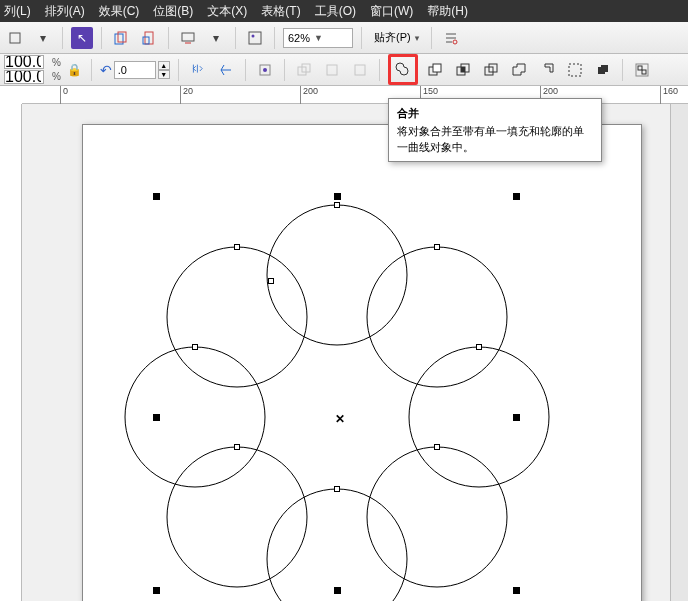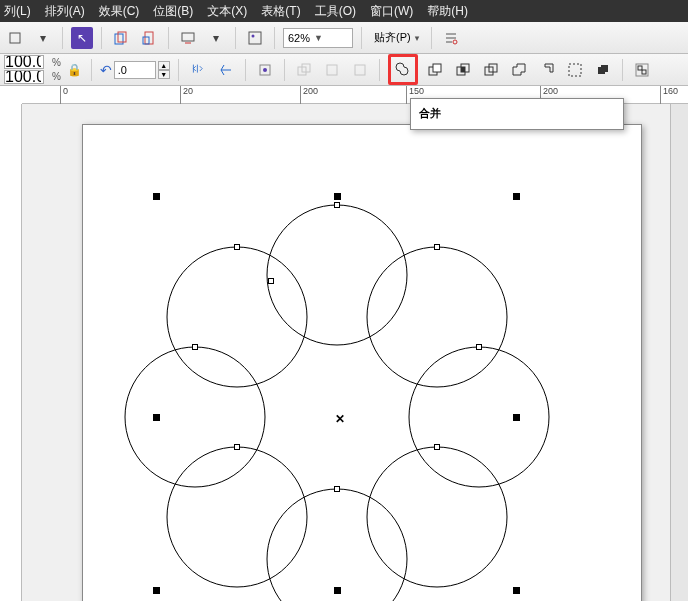--- a/index.html
+++ b/index.html
@@ -19,21 +19,21 @@
   .rot-combo { display:flex; align-items:center; gap:2px; }
   .rot-combo input { width:42px; height:18px; border:1px solid #aaa; font-size:11px; padding:0 3px;}
   .spin { display:flex; flex-direction:column; }
   .spin div { width:12px; height:9px; border:1px solid #aaa; font-size:7px; line-height:7px; text-align:center; background:#f3f3f3;}
   .highlight-red { border:3px solid #e33 !important; border-radius:2px; padding:2px; }
   .ruler-h { position:relative; height:18px; background:#fff; border-bottom:1px solid #bbb; margin-left:22px; }
   .ruler-h .tick { position:absolute; top:0; height:18px; border-left:1px solid #888; font-size:9px; color:#444; padding-left:2px; line-height:10px;}
   .ruler-v { position:absolute; left:0; top:104px; width:22px; bottom:0; background:#fff; border-right:1px solid #bbb;}
   .canvas-wrap { position:absolute; left:22px; top:104px; right:0; bottom:0; background:#f0f0f0; overflow:hidden;}
   .page { position:absolute; left:60px; top:20px; width:560px; height:560px; background:#fff; box-shadow:2px 2px 6px rgba(0,0,0,.3); border:1px solid #888;}
-  .tooltip { position:absolute; left:410px; top:98px; width:214px; background:#fff; border:1px solid #888; box-shadow:2px 2px 6px rgba(0,0,0,.3); padding:6px 8px; font-size:11px; line-height:16px; z-index:50;}
+  .tooltip { position:absolute; left:388px; top:98px; width:214px; background:#fff; border:1px solid #888; box-shadow:2px 2px 6px rgba(0,0,0,.3); padding:6px 8px; font-size:11px; line-height:16px; z-index:50;}
   .tooltip .tt-title { font-weight:bold; margin-bottom:2px;}
   .selhandle { position:absolute; width:7px; height:7px; background:#000;}
   .nodehandle { position:absolute; width:6px; height:6px; background:#fff; border:1px solid #000;}
   .centermark { position:absolute; font-size:12px; font-weight:bold; color:#000; transform:translate(-50%,-50%);}
   svg.flower { position:absolute; left:0; top:0; }
   .scroll-edge { position:absolute; right:0; top:104px; width:18px; bottom:0; background:#e6e6e6; border-left:1px solid #bbb;}
 </style>
 </head>
 <body>
 
@@ -216,21 +216,21 @@
         <rect x="3" y="3" width="4" height="4" fill="none" stroke="#333"></rect>
         <rect x="7" y="7" width="4" height="4" fill="none" stroke="#333"></rect>
       </svg>
     </div>
 </div>
 
 <div class="ruler-h">
   <div class="tick" style="left:38px">0</div>
   <div class="tick" style="left:158px">20</div>
   <div class="tick" style="left:278px">200</div>
-  <div class="tick" style="left:384px">150</div>
+  <div class="tick" style="left:398px">150</div>
   <div class="tick" style="left:518px">200</div>
   <div class="tick" style="left:638px">160</div>
 </div>
 
 <div class="ruler-v"></div>
 
 <div class="canvas-wrap">
   <div class="page">
 
     <svg class="flower" width="560" height="560">
@@ -266,13 +266,14 @@
     <div class="nodehandle" style="left:185px; top:153px"></div>
 
     <div class="centermark" style="left:257px; top:294px">✕</div>
   </div>
 </div>
 
 <div class="scroll-edge"></div>
 
 <div class="tooltip">
   <div class="tt-title">合并</div>
+  <div>将对象合并至带有单一填充和轮廓的单一曲线对象中。</div>
 </div>
 
 </body></html>

